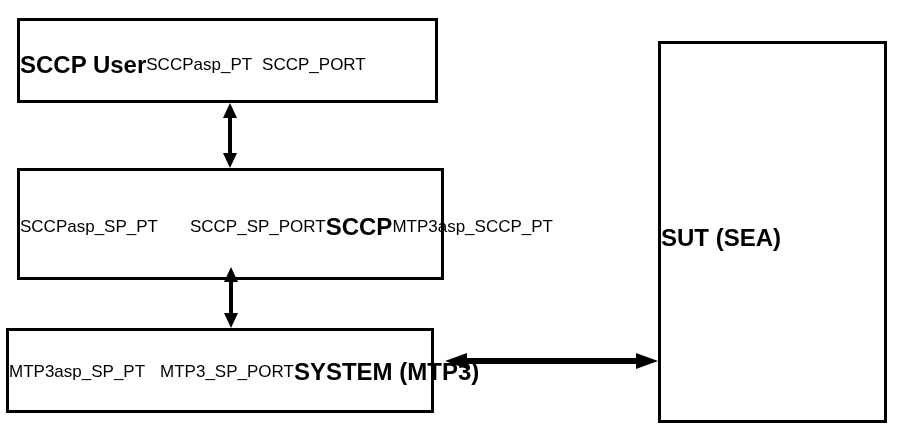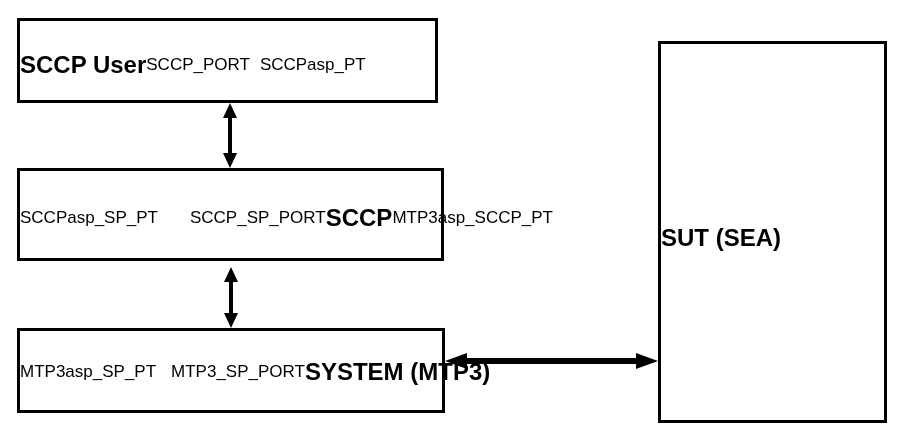--- a/index.html
+++ b/index.html
@@ -19,45 +19,45 @@
   }
   .box-title{font-weight:bold;font-size:24px;line-height:28px;white-space:pre;}
   .ports{display:flex;flex-direction:row;justify-content:center;align-items:baseline;
          font-size:17px;line-height:24px;white-space:pre;}
   .gap-sm{column-gap:10px;}
   .gap-md{column-gap:15px;text-align:center;}
   .gap-lg{column-gap:32px;}
 
   #box-sccp-user{left:17px;top:18px;width:421px;height:85px;padding-top:8px;}
   #box-sccp-user .box-title{line-height:28px;}
-  #box-sccp{left:17px;top:168px;width:427px;height:93px;padding-top:6px;}
+  #box-sccp{left:17px;top:168px;width:427px;height:112px;padding-top:6px;}
   #box-sccp .ports{line-height:24px;}
   #box-sccp .box-title{line-height:28px;}
-  #box-system{left:17px;top:328px;width:428px;height:85px;padding-top:3px;}
+  #box-system{left:6px;top:328px;width:428px;height:85px;padding-top:3px;}
   #box-system .box-title{line-height:30px;}
   #box-sut{left:658px;top:41px;width:229px;height:382px;padding-top:12px;}
   #box-sut .box-title{line-height:30px;}
 
   .arrow{position:absolute;line-height:0;}
   .arrow svg{display:block;}
   .arrow .fill{fill:var(--line,#000000);}
   #arrow-user-sccp{left:219px;top:103px;}
   #arrow-sccp-system{left:220px;top:267px;}
   #arrow-system-sut{left:445px;top:351px;}
 </style>
 </head>
 <body>
 
 <div class="canvas">
 
   <div class="box" id="box-sccp-user">
     <div class="box-title">SCCP User</div>
     <div class="ports gap-sm">
+      <span>SCCPasp_PT</span>
       <span>SCCP_PORT</span>
-      <span>SCCPasp_PT</span>
     </div>
   </div>
 
   <div class="arrow" id="arrow-user-sccp">
     <svg width="22" height="65" viewBox="0 0 22 65">
       <polygon class="fill" points="11,0 4,15 18,15"></polygon>
       <polygon class="fill" points="11,65 4,50 18,50"></polygon>
       <rect class="fill" x="9" y="12" width="4" height="41"></rect>
     </svg>
   </div>

